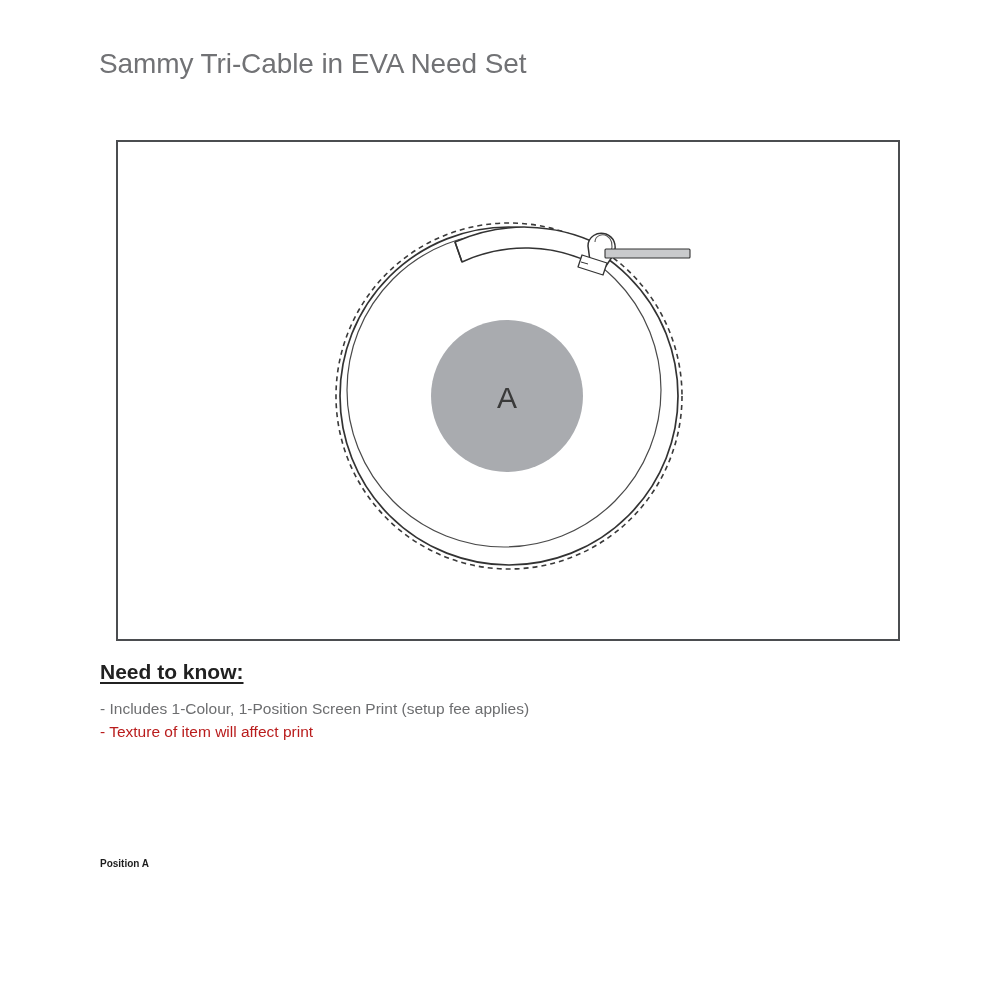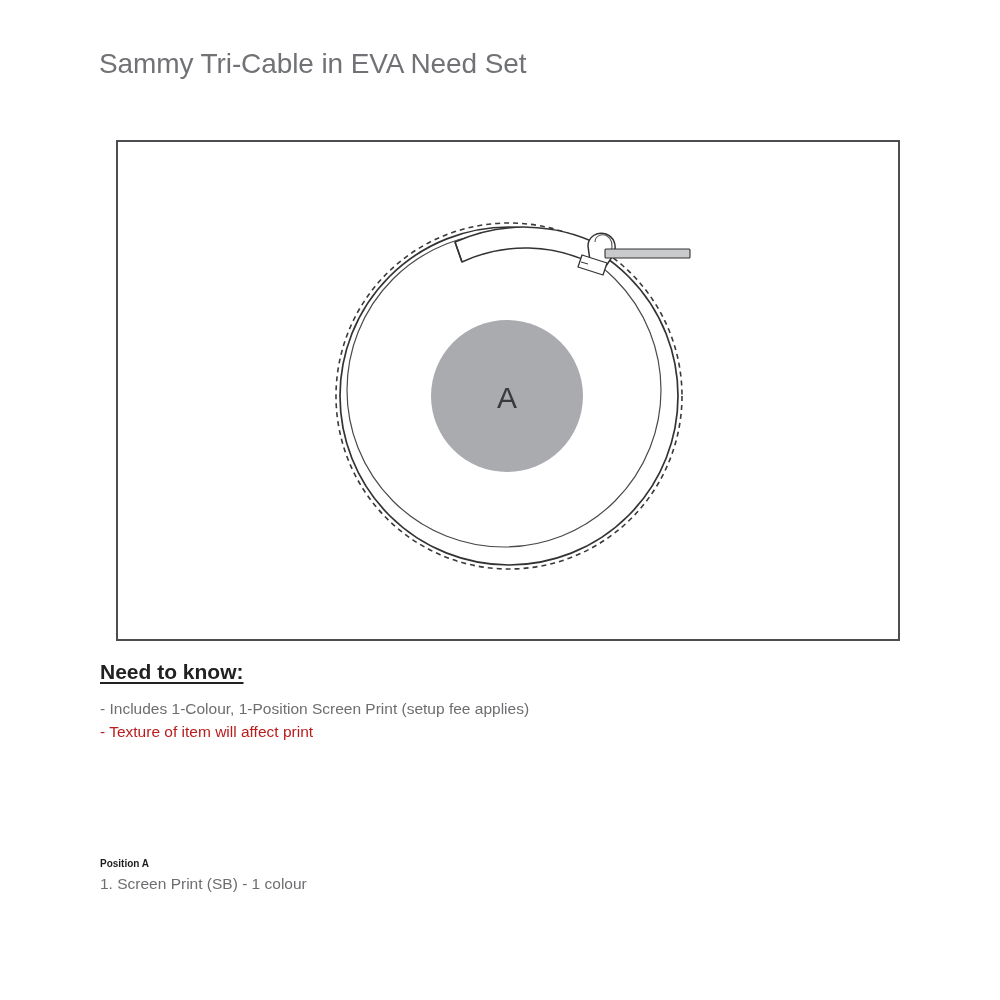--- a/index.html
+++ b/index.html
@@ -168,17 +168,16 @@
     <div class="section-heading">Need to know:</div>
     <ul class="note-list">
       <li>- Includes 1-Colour, 1-Position Screen Print (setup fee applies)</li>
       <li class="alert">- Texture of item will affect print</li>
     </ul>
   </div>
 
   <div class="branding">
     <div class="position-block">
       <p class="position-title">Position A</p>
-      <p class="position-method">1. Screen Print (SB) - 1 colour</p>
     </div>
   </div>
 
 </div>
 
 </body></html>

